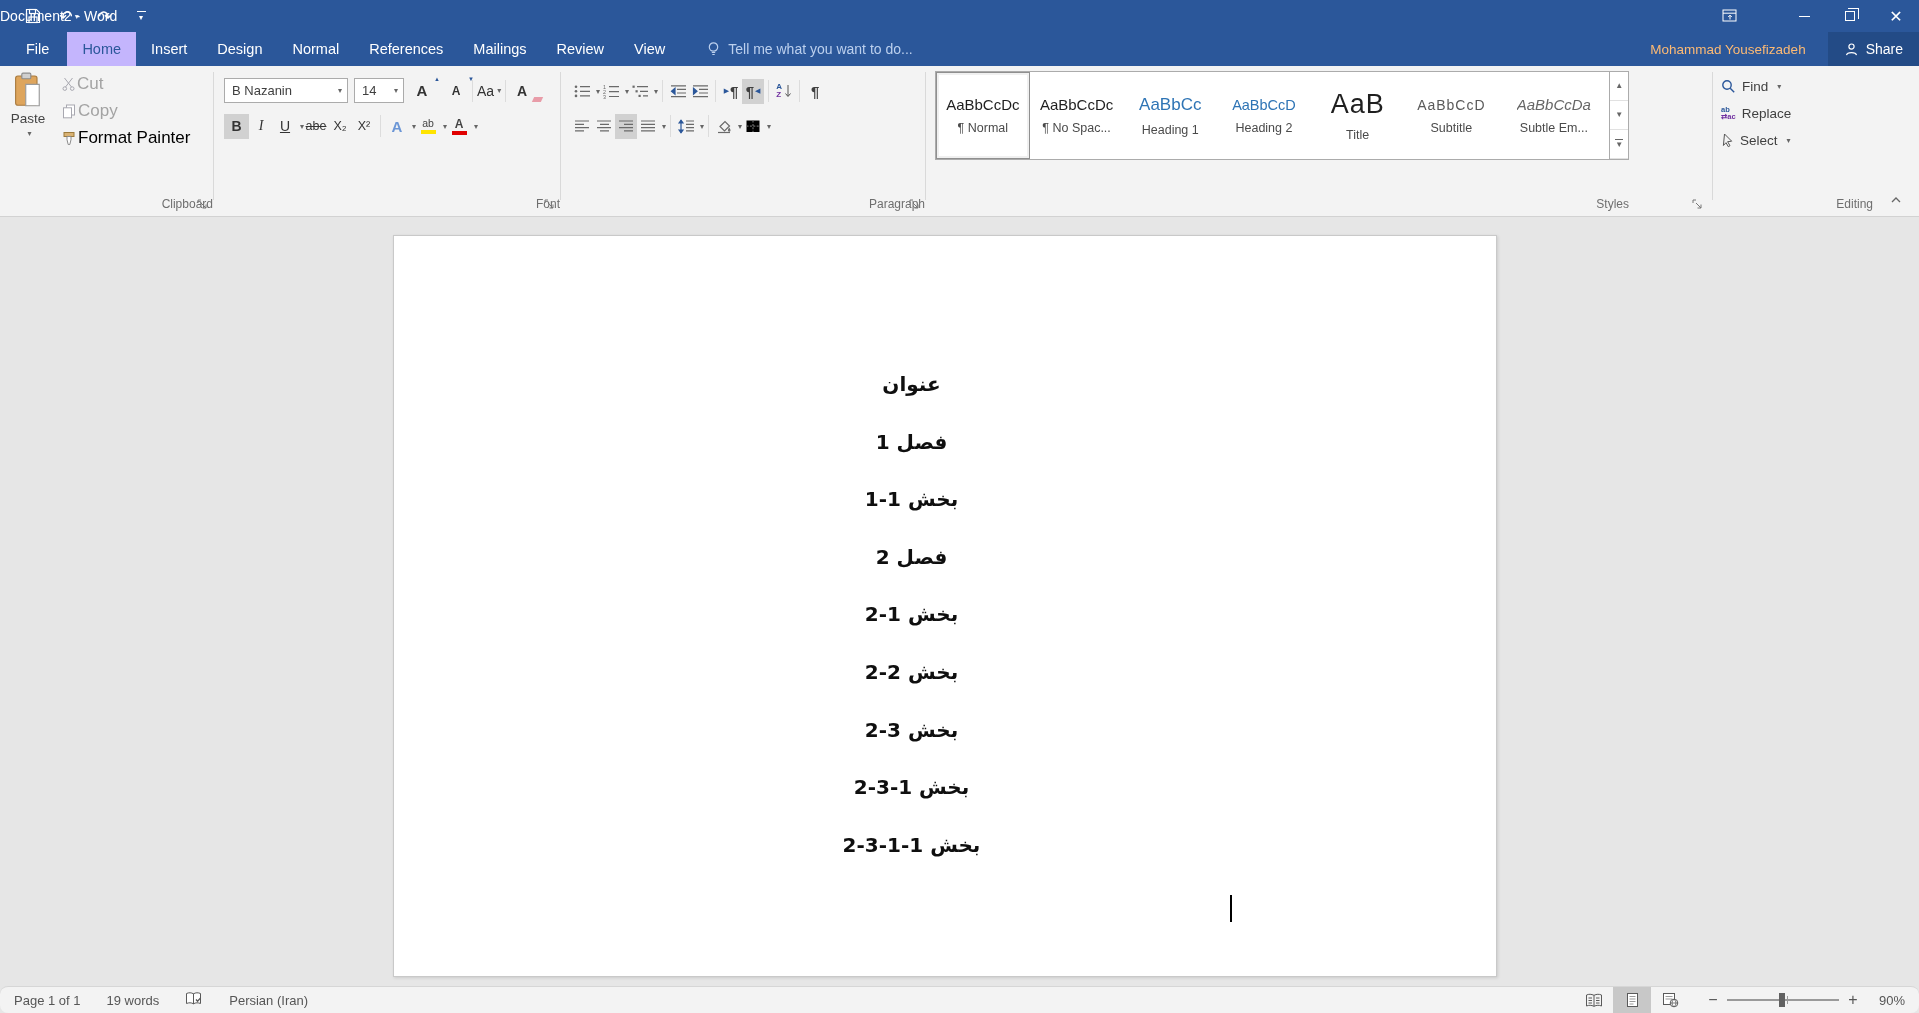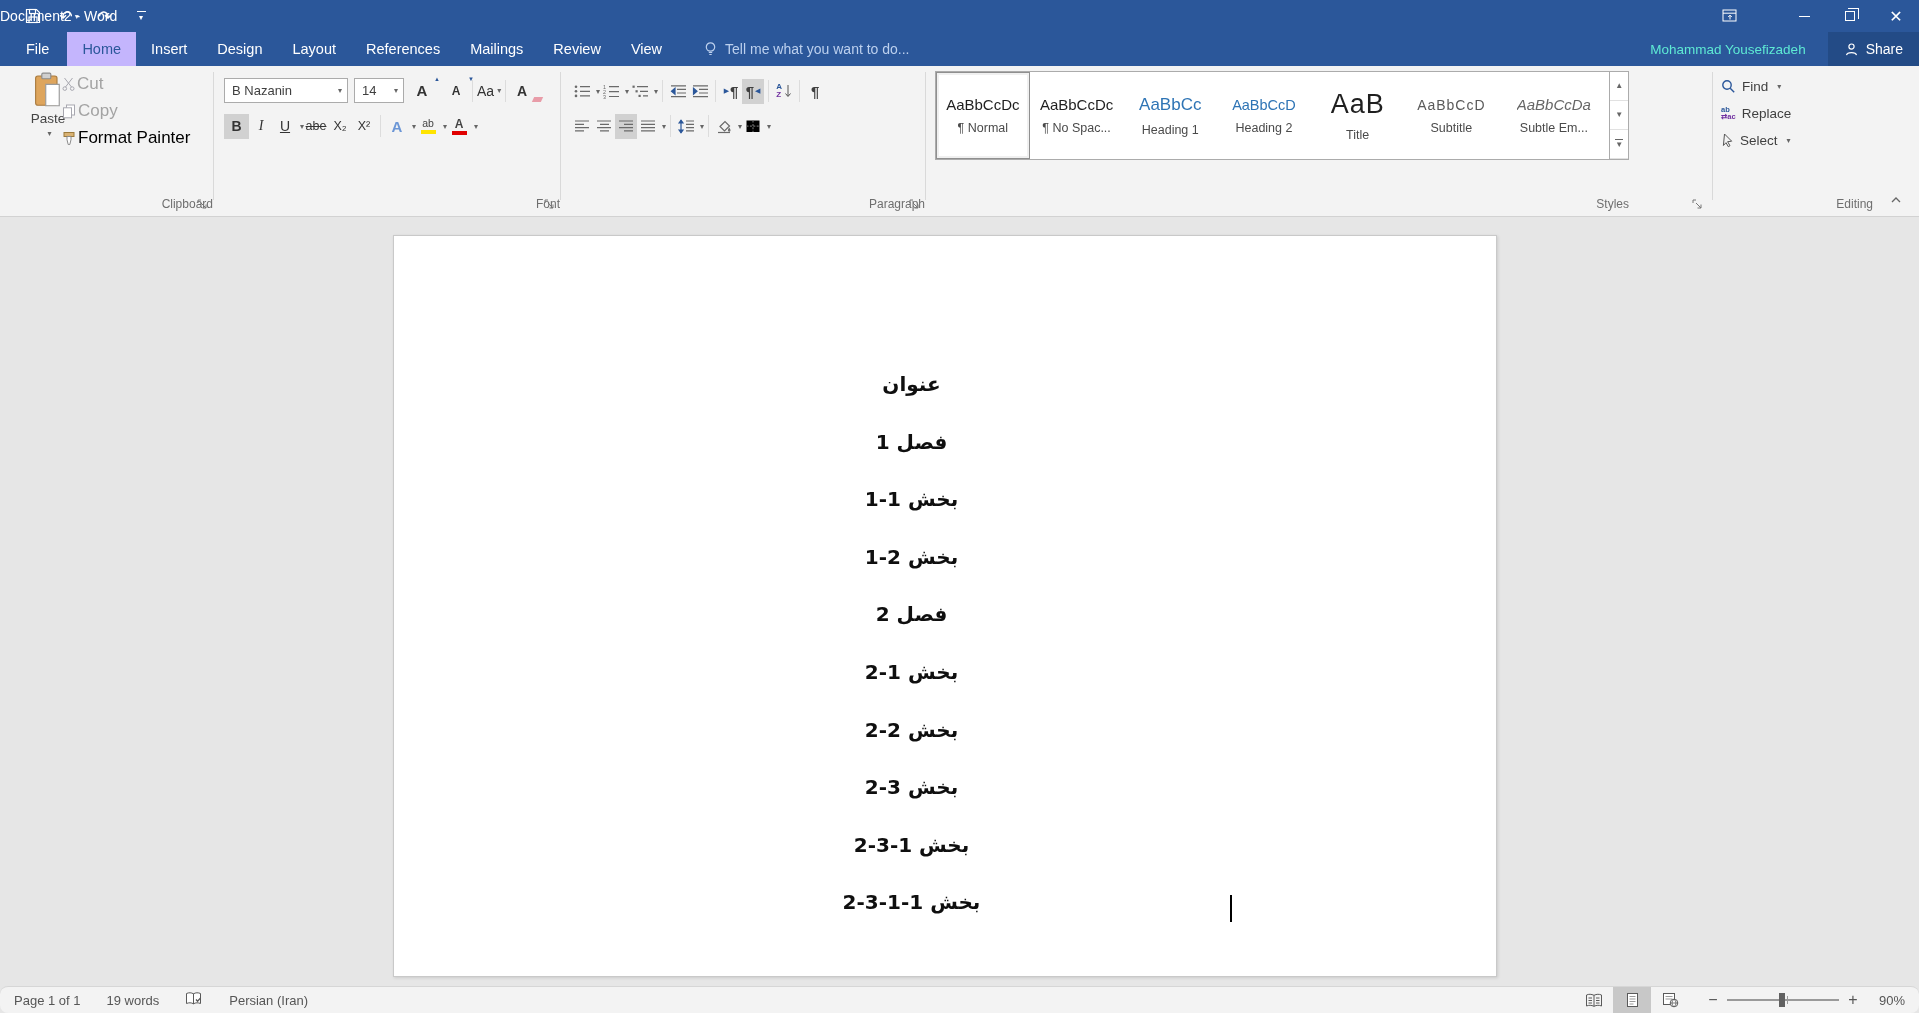--- a/index.html
+++ b/index.html
@@ -19,36 +19,36 @@
   .restore-glyph::before { content:""; position:absolute; left:2px; top:-4px; width:10px; height:10px; border:1px solid #fff; border-left:none; border-bottom:none; }
   .min-glyph { width:11px; height:1px; background:#fff; }
 
   
   .tabrow { position:absolute; left:0; top:32px; width:1919px; height:34px; background:#2b579a; display:flex; align-items:stretch; }
   .tab { color:#fff; font-size:14.5px; padding:0 15px; display:flex; align-items:center; cursor:default; }
   .tab.active { background:#c4b5fd; color:#2b579a; }
   .tab.file { padding:0 18px; margin-left:8px; }
   .tellme { display:flex; align-items:center; gap:7px; margin-left:26px; color:#bcd0ee; font-size:14px; }
   .tabrow-right { margin-left:auto; display:flex; align-items:center; }
-  .username { color:#5eead4; font-size:13.5px; margin-right:22px; }
+  .username { color:#fdba74; font-size:13.5px; margin-right:22px; }
   .sharebtn { height:34px; display:flex; align-items:center; gap:7px; color:#fff; font-size:14px; padding:0 16px; background:rgba(13,38,76,0.25); }
 
   
   .ribbon { position:absolute; left:0; top:66px; width:1919px; height:151px; background:#f3f3f3; border-bottom:1px solid #d2d2d2; }
   .group { position:absolute; top:0; height:150px; }
   .gdiv { position:absolute; top:6px; width:1px; height:128px; background:#d9d9d9; }
   .glabel { position:absolute; bottom:5px; left:0; right:0; text-align:right; font-size:12px; color:#6e6e6e; }
   .launcher { position:absolute; bottom:5px; width:14px; height:14px; display:flex; align-items:center; justify-content:center; }
   .toggled { background:#d1d1d1; }
   .dis { color:#a3a3a3; }
   .sep-v { width:1px; height:22px; background:#dcdcdc; margin:0 4px; }
   .dd { font-size:8px; color:#666; margin-left:3px; }
 
   
-  .paste-btn { position:absolute; left:24px; top:6px; width:48px; height:112px; display:flex; flex-direction:column; align-items:center; justify-content:flex-start; gap:3px; font-size:13.5px; color:#444; }
+  .paste-btn { position:absolute; left:4px; top:6px; width:48px; height:112px; display:flex; flex-direction:column; align-items:center; justify-content:flex-start; gap:3px; font-size:13.5px; color:#444; }
   .clip-col { position:absolute; left:62px; top:8px; display:flex; flex-direction:column; gap:7px; }
   .clip-item { display:flex; align-items:center; gap:2px; font-size:17px; height:20px; }
 
   
   .combo { position:absolute; height:25px; background:#fff; border:1px solid #ababab; display:flex; align-items:center; font-size:13px; color:#3f3f3f; padding-left:7px; }
   .combo .carrow { margin-left:auto; font-size:8px; color:#666; padding:0 5px; }
   .fr1 { position:absolute; left:196px; top:12px; height:25px; display:flex; align-items:center; }
   .fr2 { position:absolute; left:10px; top:47px; height:26px; display:flex; align-items:center; }
   .fbtn { min-width:24px; height:25px; display:flex; align-items:center; justify-content:center; font-size:14px; color:#333; }
   .growA { font-weight:bold; font-size:15px; position:relative; }
@@ -157,21 +157,21 @@
       </span>
     <span class="winbtn" style="font-size:16px;">✕</span>
   </div>
 </div>
 
 <div class="tabrow">
   <span class="tab file">File</span>
   <span class="tab active">Home</span>
   <span class="tab">Insert</span>
   <span class="tab">Design</span>
-  <span class="tab">Layout</span>
+  <span class="tab">Normal</span>
   <span class="tab">References</span>
   <span class="tab">Mailings</span>
   <span class="tab">Review</span>
   <span class="tab">View</span>
   <span class="tellme">
     <svg width="15" height="16" viewBox="0 0 15 16">
         <circle cx="7.5" cy="6" r="4.2" fill="none" stroke="#bcd0ee" stroke-width="1.2"></circle>
         <path d="M5.8 11.5h3.4M6.3 13.5h2.4" stroke="#bcd0ee" stroke-width="1.2"></path>
       </svg>
     <span>Tell me what you want to do...</span>
@@ -485,21 +485,20 @@
       </svg>
   </div>
 </div>
 
 <div class="docarea">
   <div class="page">
     <div class="doc-text">
       <div class="docline">عنوان</div>
       <div class="docline">فصل 1</div>
       <div class="docline">بخش 1-1</div>
-      <div class="docline">بخش 2-1</div>
       <div class="docline">فصل 2</div>
       <div class="docline">بخش 1-2</div>
       <div class="docline">بخش 2-2</div>
       <div class="docline">بخش 3-2</div>
       <div class="docline">بخش 1-3-2</div>
       <div class="docline">بخش 1-1-3-2</div>
     </div>
     <div class="cursor"></div>
   </div>
 </div>

